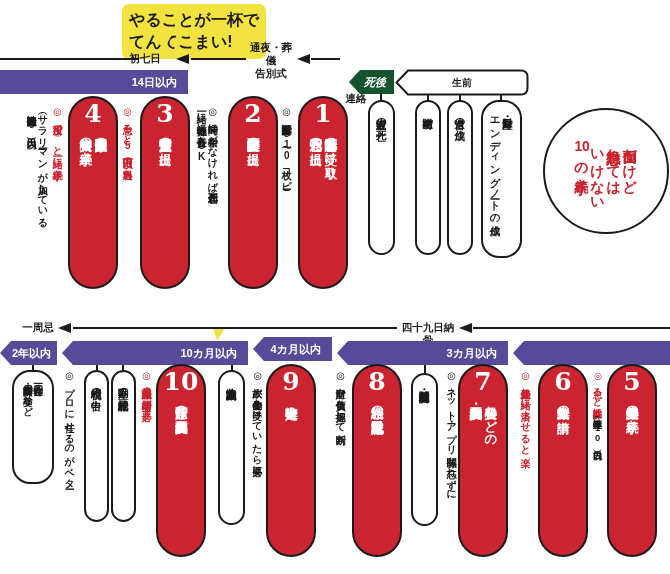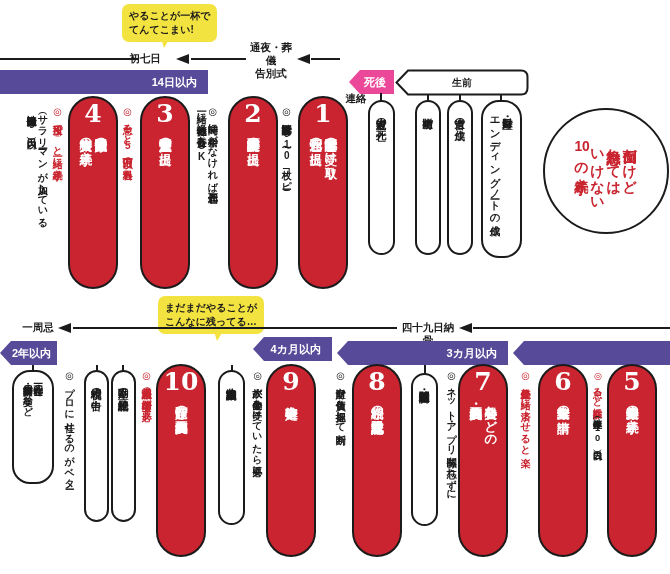--- a/index.html
+++ b/index.html
@@ -21,56 +21,56 @@
   .pill-title{color:#fff;font-weight:bold;font-size:12.5px;line-height:1.2;margin-top:2px;}
   
   .woval{position:absolute;background:#fff;border:2px solid #1b1b1b;border-radius:14px;box-sizing:border-box;
          display:flex;justify-content:center;padding-top:8px;}
   .woval .vt{font-size:10.5px;font-weight:bold;line-height:1.2;}
   
   .note{position:absolute;font-size:10px;font-weight:bold;line-height:1.12;color:#1b1b1b;}
   .note.red{color:#c9242f;}
   .stem{position:absolute;width:2px;background:#1b1b1b;}
   
-  .bubble{position:absolute;background:#f3e341;border-radius:7px;padding:5px 7px;font-size:10px;font-weight:bold;
+  .bubble{position:absolute;background:#f3e341;border-radius:7px;padding:5px 7px;font-size:16px;font-weight:bold;
           line-height:1.4;white-space:pre-line;}
   .tail{position:absolute;width:0;height:0;border-left:4px solid transparent;border-right:8px solid transparent;border-top:13px solid #f3e341;}
   
   .circle{position:absolute;left:543px;top:108px;width:126px;height:126px;border:2px solid #1b1b1b;border-radius:50%;
           background:#fff;box-sizing:border-box;display:flex;align-items:center;justify-content:center;}
   .circle-text{writing-mode:vertical-rl;text-orientation:upright;color:#c9242f;font-weight:bold;font-size:14px;line-height:1.15;}
   .circle-text div{display:block;}
   .tcy{text-combine-upright:all;}
   
   .seizen{position:absolute;left:395px;top:69px;width:134px;height:27px;}
   .seizen .lbl{position:absolute;inset:0;display:flex;align-items:center;justify-content:center;
                font-size:10px;font-weight:bold;color:#1b1b1b;}
-  .tag{position:absolute;height:24px;background:#ec4899;color:#fff;font-size:11px;font-weight:bold;
-       display:flex;align-items:center;justify-content:center;padding-left:7px;box-sizing:border-box;}
+  .tag{position:absolute;height:24px;background:#14532d;color:#fff;font-size:11px;font-weight:bold;
+       display:flex;align-items:center;justify-content:center;padding-left:7px;box-sizing:border-box;font-style:italic;}
 </style>
 </head>
 <body>
 
 <div id="stage">
 
   <div class="bubble" style="left:122px;top:4px;">やることが一杯で
 てんてこまい!</div>
   <div class="tail" style="left:160px;top:35px;"></div>
 
   <div class="tline" style="left:0;top:58px;width:138px;"></div>
   <div class="tlabel" style="left:128px;top:52px;width:34px;">初七日</div>
   <div class="ah" style="left:176px;top:54px;"></div>
   <div class="tline" style="left:191px;top:58px;width:55px;"></div>
   <div class="tlabel" style="left:246px;top:41px;width:50px;text-align:center;">通夜・葬儀
 告別式</div>
   <div class="ah" style="left:297px;top:54px;"></div>
   <div class="tline" style="left:311px;top:58px;width:29px;"></div>
   <div class="tlabel" style="left:342px;top:52px;width:28px;margin-top:40px;">連絡</div>
 
-  <div class="bar" style="left:0;top:70px;width:208px;text-align:right;">14日以内</div>
+  <div class="bar" style="left:0;top:70px;width:188px;text-align:right;">14日以内</div>
   <div class="tag tip" style="left:349px;top:70px;width:45px;">死後</div>
 
   <div class="seizen">
     <svg width="134" height="27" viewBox="0 0 134 27">
       <path d="M13 1.5 L126 1.5 Q132.5 1.5 132.5 8 L132.5 19 Q132.5 25.5 126 25.5 L13 25.5 L1.5 13.5 Z" fill="#ffffff" stroke="#1b1b1b" stroke-width="2"></path>
     </svg>
     <div class="lbl">生前</div>
   </div>
 
   <div class="pill" style="left:298px;top:96px;">
@@ -121,32 +121,31 @@
 
   <div class="circle">
     <div class="circle-text">
       <div>面倒だけど</div>
       <div>絶対忘れては</div>
       <div>いけない</div>
       <div><span class="tcy">10</span><span>の手続き</span></div>
     </div>
   </div>
 
-  <div class="bubble" style="left:158px;top:296px;">まだまだやることが
-こんなに残ってる…</div>
   <div class="tail" style="left:213px;top:328px;"></div>
 
   <div class="tlabel" style="left:20px;top:321px;width:36px;">一周忌</div>
   <div class="ah" style="left:58px;top:323px;"></div>
   <div class="tline" style="left:73px;top:327px;width:324px;"></div>
   <div class="tlabel" style="left:399px;top:321px;width:58px;">四十九日納骨</div>
   <div class="ah" style="left:459px;top:323px;"></div>
   <div class="tline" style="left:473px;top:327px;width:197px;"></div>
 
   <div class="bar tip" style="left:0;top:341px;width:57px;justify-content:center;padding:0 4px 0 10px;">2年以内</div>
+  <div class="bar tip" style="left:62px;top:341px;width:186px;">10カ月以内</div>
   <div class="bar tip" style="left:253px;top:337px;width:79px;">4カ月以内</div>
   <div class="bar tip" style="left:337px;top:341px;width:171px;">3カ月以内</div>
   <div class="bar tip" style="left:513px;top:341px;width:157px;"></div>
 
   <div class="pill" style="left:607px;top:364px;">
     <div class="pill-num">5</div>
     <div class="pill-title vt">年金受給停止の手続き</div>
   </div>
   <div class="pill" style="left:538px;top:364px;">
     <div class="pill-num">6</div>

